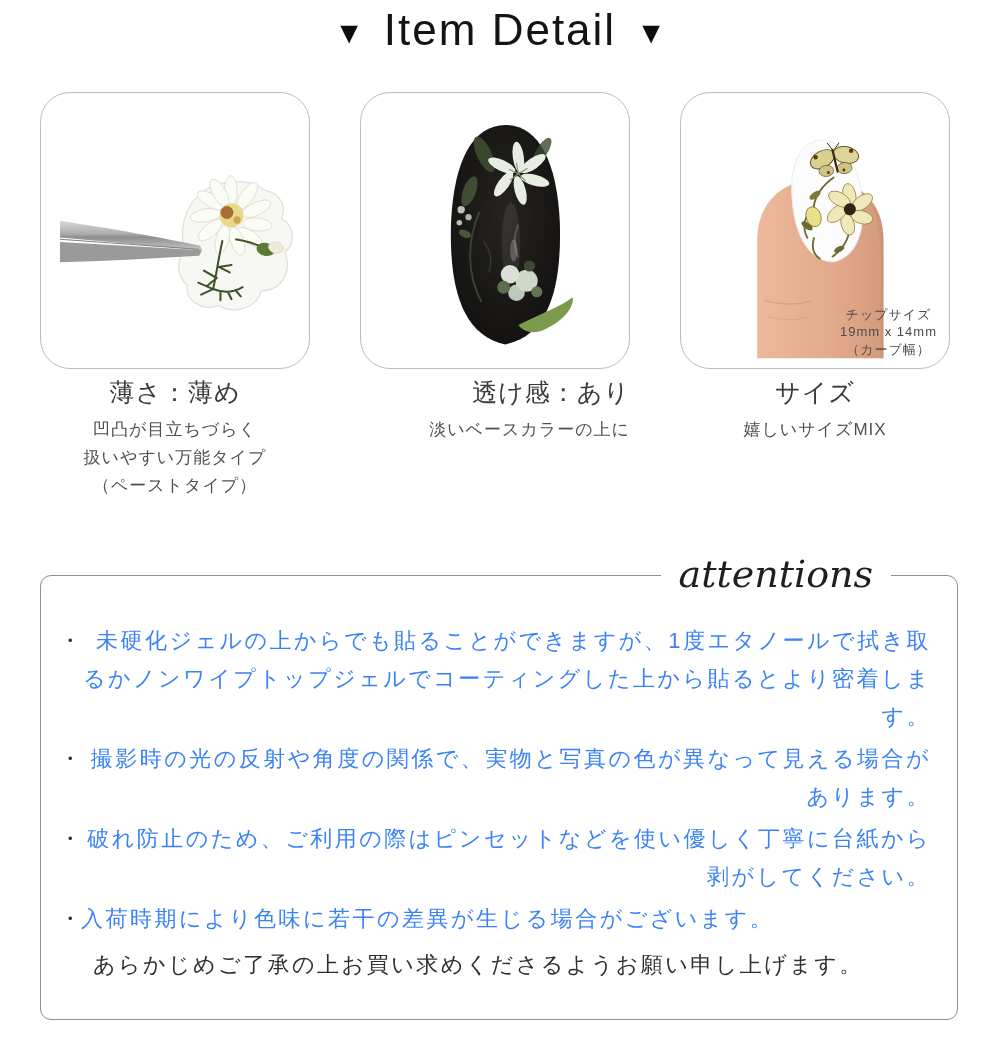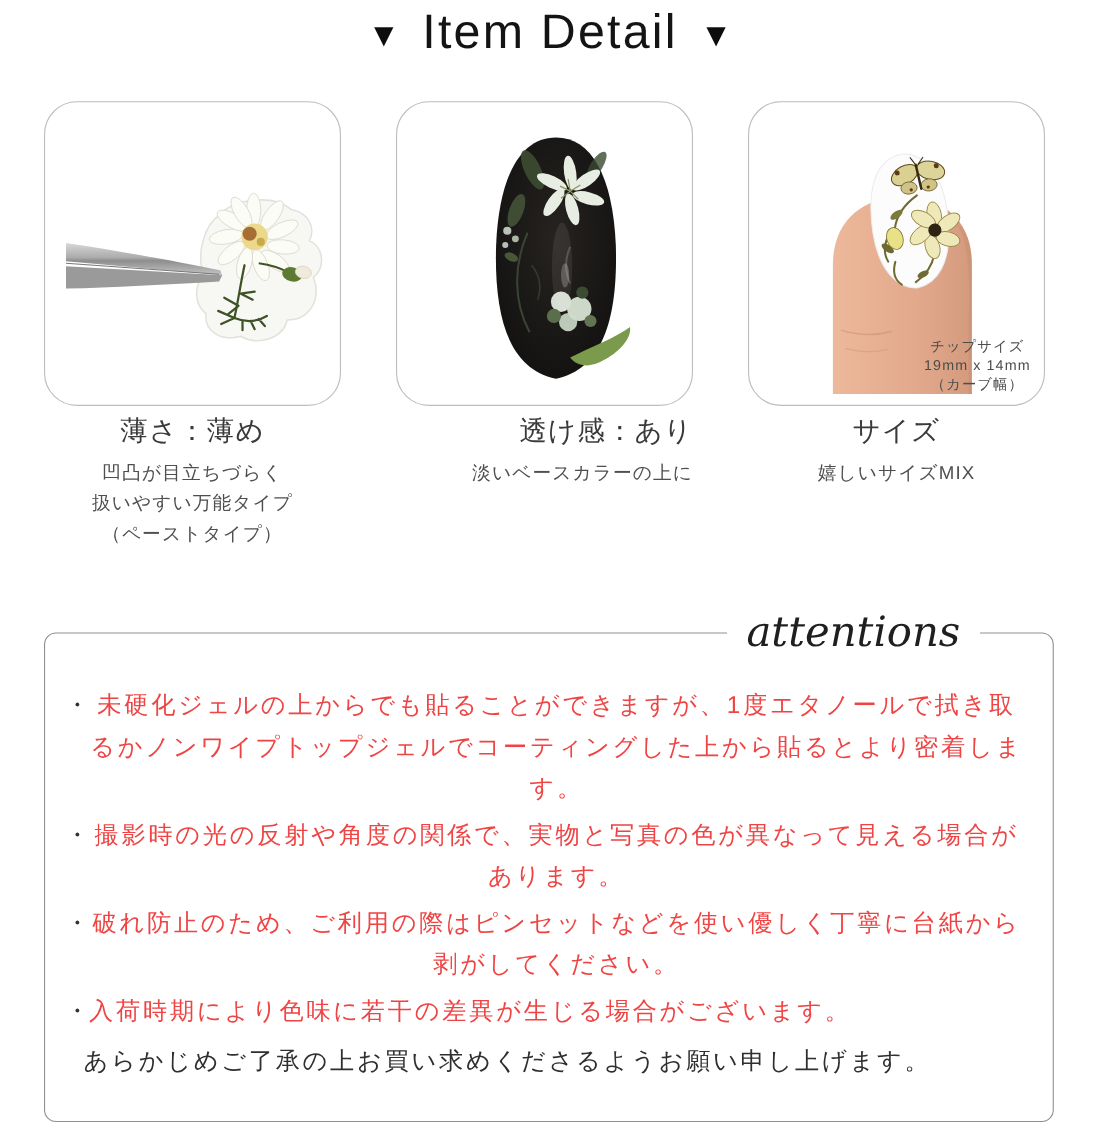--- a/index.html
+++ b/index.html
@@ -45,25 +45,25 @@
   }
   .att-label {
     position:absolute; top:-30px; right:66px;
     background:#ffffff; padding:0 18px;
     font-family:"DejaVu Serif","Liberation Serif",serif;
     font-style:italic; font-size:38px; line-height:56px; color:#1f1f1f;
   }
   .att-item { display:flex; margin-bottom:4px; }
   .att-bullet { flex:0 0 21px; font-size:22px; line-height:38px; color:#2f2f2f; }
   .att-text {
-    font-size:22px; line-height:38px; color:#ef4444; letter-spacing:2.5px;
-    text-align:center;
+    font-size:22px; line-height:38px; color:#3b82f6; letter-spacing:2.5px;
+    text-align:right;
   }
   .att-footer {
-    margin:8px 0 0 17px; font-size:22px; line-height:38px;
+    margin:8px 0 0 34px; font-size:22px; line-height:38px;
     color:#2f2f2f; letter-spacing:2.5px;
   }
 </style>
 </head>
 <body>
 
 <header class="title-row">
   <span class="tri">▼</span>
   <h1 class="title-text">Item Detail</h1>
   <span class="tri">▼</span>

